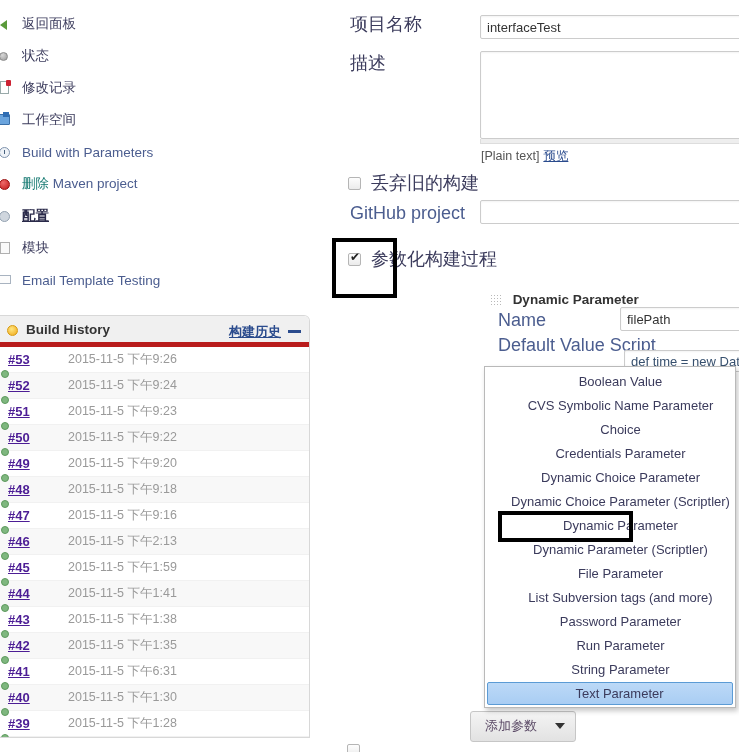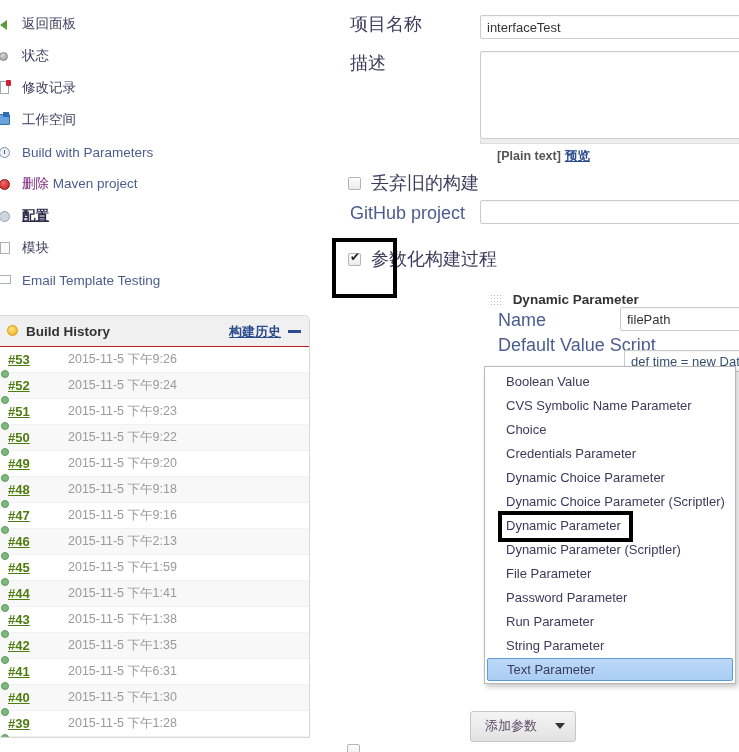--- a/index.html
+++ b/index.html
@@ -38,21 +38,21 @@
     color: #4a4a6a;
     white-space: nowrap;
   }
   .task .tlabel.link { color: #4b5d8f; }
   .task .tlabel.cjk { color: #3b3b5c; }
   .task .tlabel.active {
     font-weight: bold;
     text-decoration: underline;
     color: #2a2a4a;
   }
-  .task .tlabel.mixed .cn { color: #701a75; text-align: center; }
+  .task .tlabel.mixed .cn { color: #0f766e; text-align: center; }
   .task .tlabel.mixed .en { color: #4b5d8f; }
 
   
   .ic-arrow { position:absolute; left:4px; top:5px; width:0;height:0;
       border-top:5px solid transparent;border-bottom:5px solid transparent;border-right:7px solid #5a9a3a;}
   .ic-ball  { position:absolute; left:3px; top:5px; width:9px;height:9px;border-radius:50%;
       background:radial-gradient(circle at 35% 30%, #d8d8d8, #9a9a9a); border:1px solid #8a8a8a;}
   .ic-doc   { position:absolute; left:4px; top:2px; width:9px;height:13px;background:#fff;border:1px solid #9aa;}
   .ic-doc::after{content:"";position:absolute;left:5px;top:-2px;width:5px;height:6px;background:#c23;border-radius:1px;}
   .ic-folder{ position:absolute; left:3px; top:3px; width:11px;height:11px;background:#6aa4dd;border:1px solid #3a6fa8;border-radius:1px;}
@@ -75,21 +75,21 @@
     width: 310px;
     border: 1px solid #d8d8d8;
     border-left: none;
     border-radius: 0 6px 0 0;
     background: #fff;
     overflow: hidden;
   }
   #bh-head {
     height: 31px;
     background: #f0f0f0;
-    border-bottom: 1px solid #b91c1c;
+    border-bottom: 5px solid #b91c1c;
     display: flex; align-items: center;
     position: relative;
   }
   #bh-head .ic-sun { left: 7px; top: 9px; }
   #bh-title {
     margin-left: 26px;
     font-weight: bold;
     font-size: 13.5px;
     color: #333;
   }
@@ -117,21 +117,21 @@
     margin-left: -6px;
     position: relative;
   }
   .bh-bullet::after {
     content:""; position:absolute; left:7px; top:10px;
     width:6px; height:6px; border-radius:50%;
     background:#7fb77f; border:1px solid #5d9a5d;
   }
   .bh-num {
     flex: 0 0 60px;
-    color: #4d7c0f;
+    color: #4c1d95;
     text-decoration: underline;
     font-weight: bold;
     font-size: 13px;
     cursor: pointer;
   }
   .bh-date { color: #9a9a9a; font-size: 12.5px; white-space: nowrap; }
 
   
   #main { position: absolute; left: 310px; top: 0; width: 429px; height: 752px; }
 
@@ -206,20 +206,21 @@
     padding: 3px 0 2px 0;
   }
   .dd-item {
     height: 24px;
     line-height: 24px;
     padding-left: 21px;
     font-size: 13px;
     color: #3b3b5c;
     white-space: nowrap;
     cursor: default;
+    text-align: center;
   }
   .dd-item.selected {
     background: linear-gradient(#bcd9f7,#a9cdf3);
     border: 1px solid #5b9bd5;
     margin: 0 2px;
     padding-left: 19px;
     height: 23px; line-height: 21px;
     border-radius: 2px;
   }
 
@@ -409,21 +410,21 @@
     <div class="frow" style="left:40px; top:12px;">
       <span class="flabel">项目名称</span>
     </div>
     <input class="finput" style="position: absolute; left: 170px; top: 15px; width: 300px; height: 24px;" value="interfaceTest">
 
     <div class="frow" style="left:40px; top:51px;">
       <span class="flabel">描述</span>
     </div>
     <div class="ftextarea" style="position:absolute; left:170px; top:51px; width:300px; height:88px;"></div>
     <div class="ta-grip" style="position:absolute; left:170px; top:139px; width:300px;"></div>
-    <div class="plaintext" style="position:absolute; left:187px; top:148px;font-weight:bold;">
+    <div class="plaintext" style="position:absolute; left:171px; top:148px;">
       <span>[Plain text]</span><span class="lnk">预览</span>
     </div>
 
     <div class="frow" style="left:38px; top:171px; display:flex; align-items:center; gap:10px;">
       <span class="cbox"></span>
       <span class="flabel">丢弃旧的构建</span>
     </div>
 
     <div class="frow" style="left:40px; top:203px;">
       <span class="flabel en">GitHub project</span>
@@ -456,20 +457,21 @@
   <div id="dropdown">
       <div class="dd-item">Boolean Value</div>
       <div class="dd-item">CVS Symbolic Name Parameter</div>
       <div class="dd-item">Choice</div>
       <div class="dd-item">Credentials Parameter</div>
       <div class="dd-item">Dynamic Choice Parameter</div>
       <div class="dd-item">Dynamic Choice Parameter (Scriptler)</div>
       <div class="dd-item">Dynamic Parameter</div>
       <div class="dd-item">Dynamic Parameter (Scriptler)</div>
       <div class="dd-item">File Parameter</div>
+      <div class="dd-item">List Subversion tags (and more)</div>
       <div class="dd-item">Password Parameter</div>
       <div class="dd-item">Run Parameter</div>
       <div class="dd-item">String Parameter</div>
       <div class="dd-item selected">Text Parameter</div>
     </div>
 
   <div id="addparam">
     <span>添加参数</span>
     <span class="caret"></span>
   </div>

